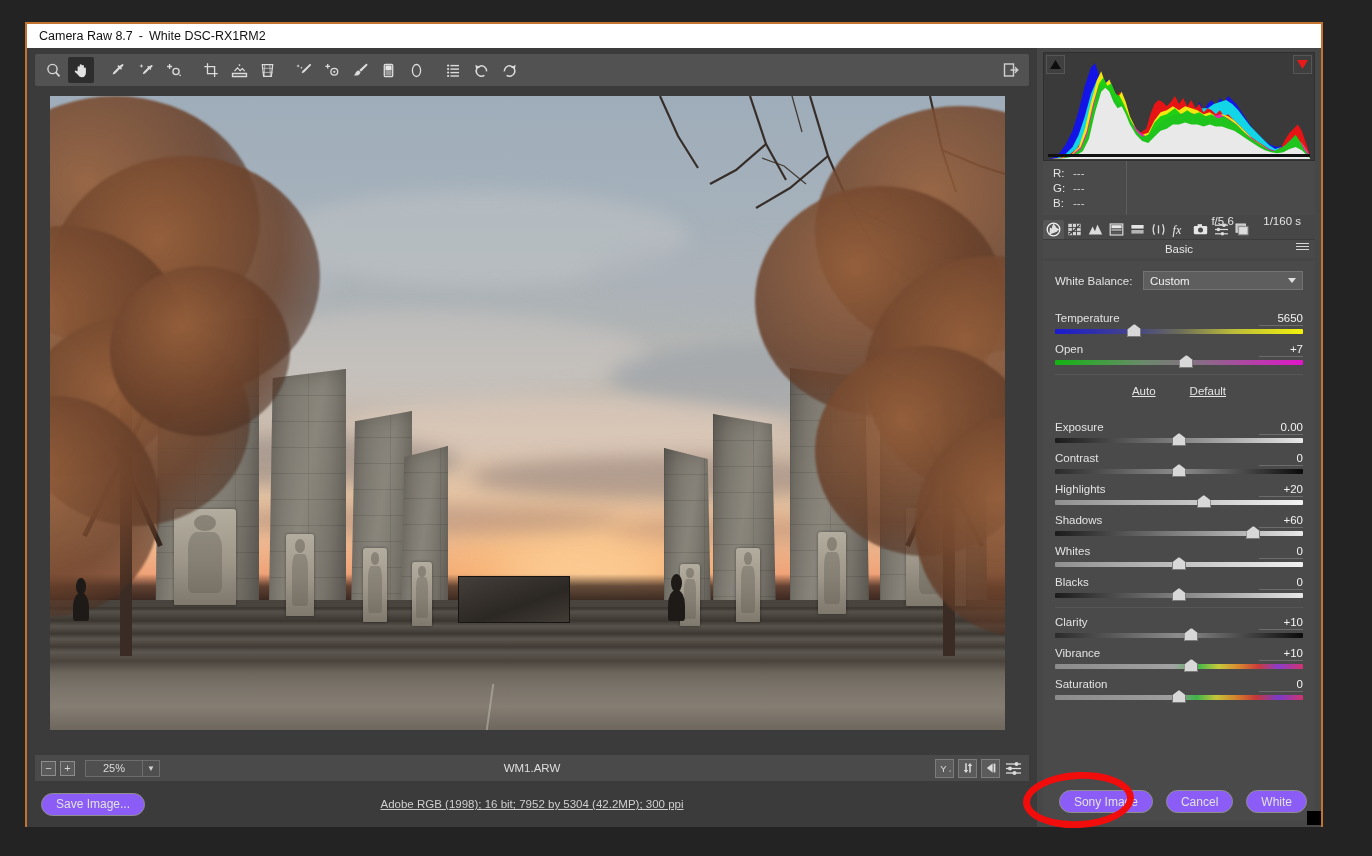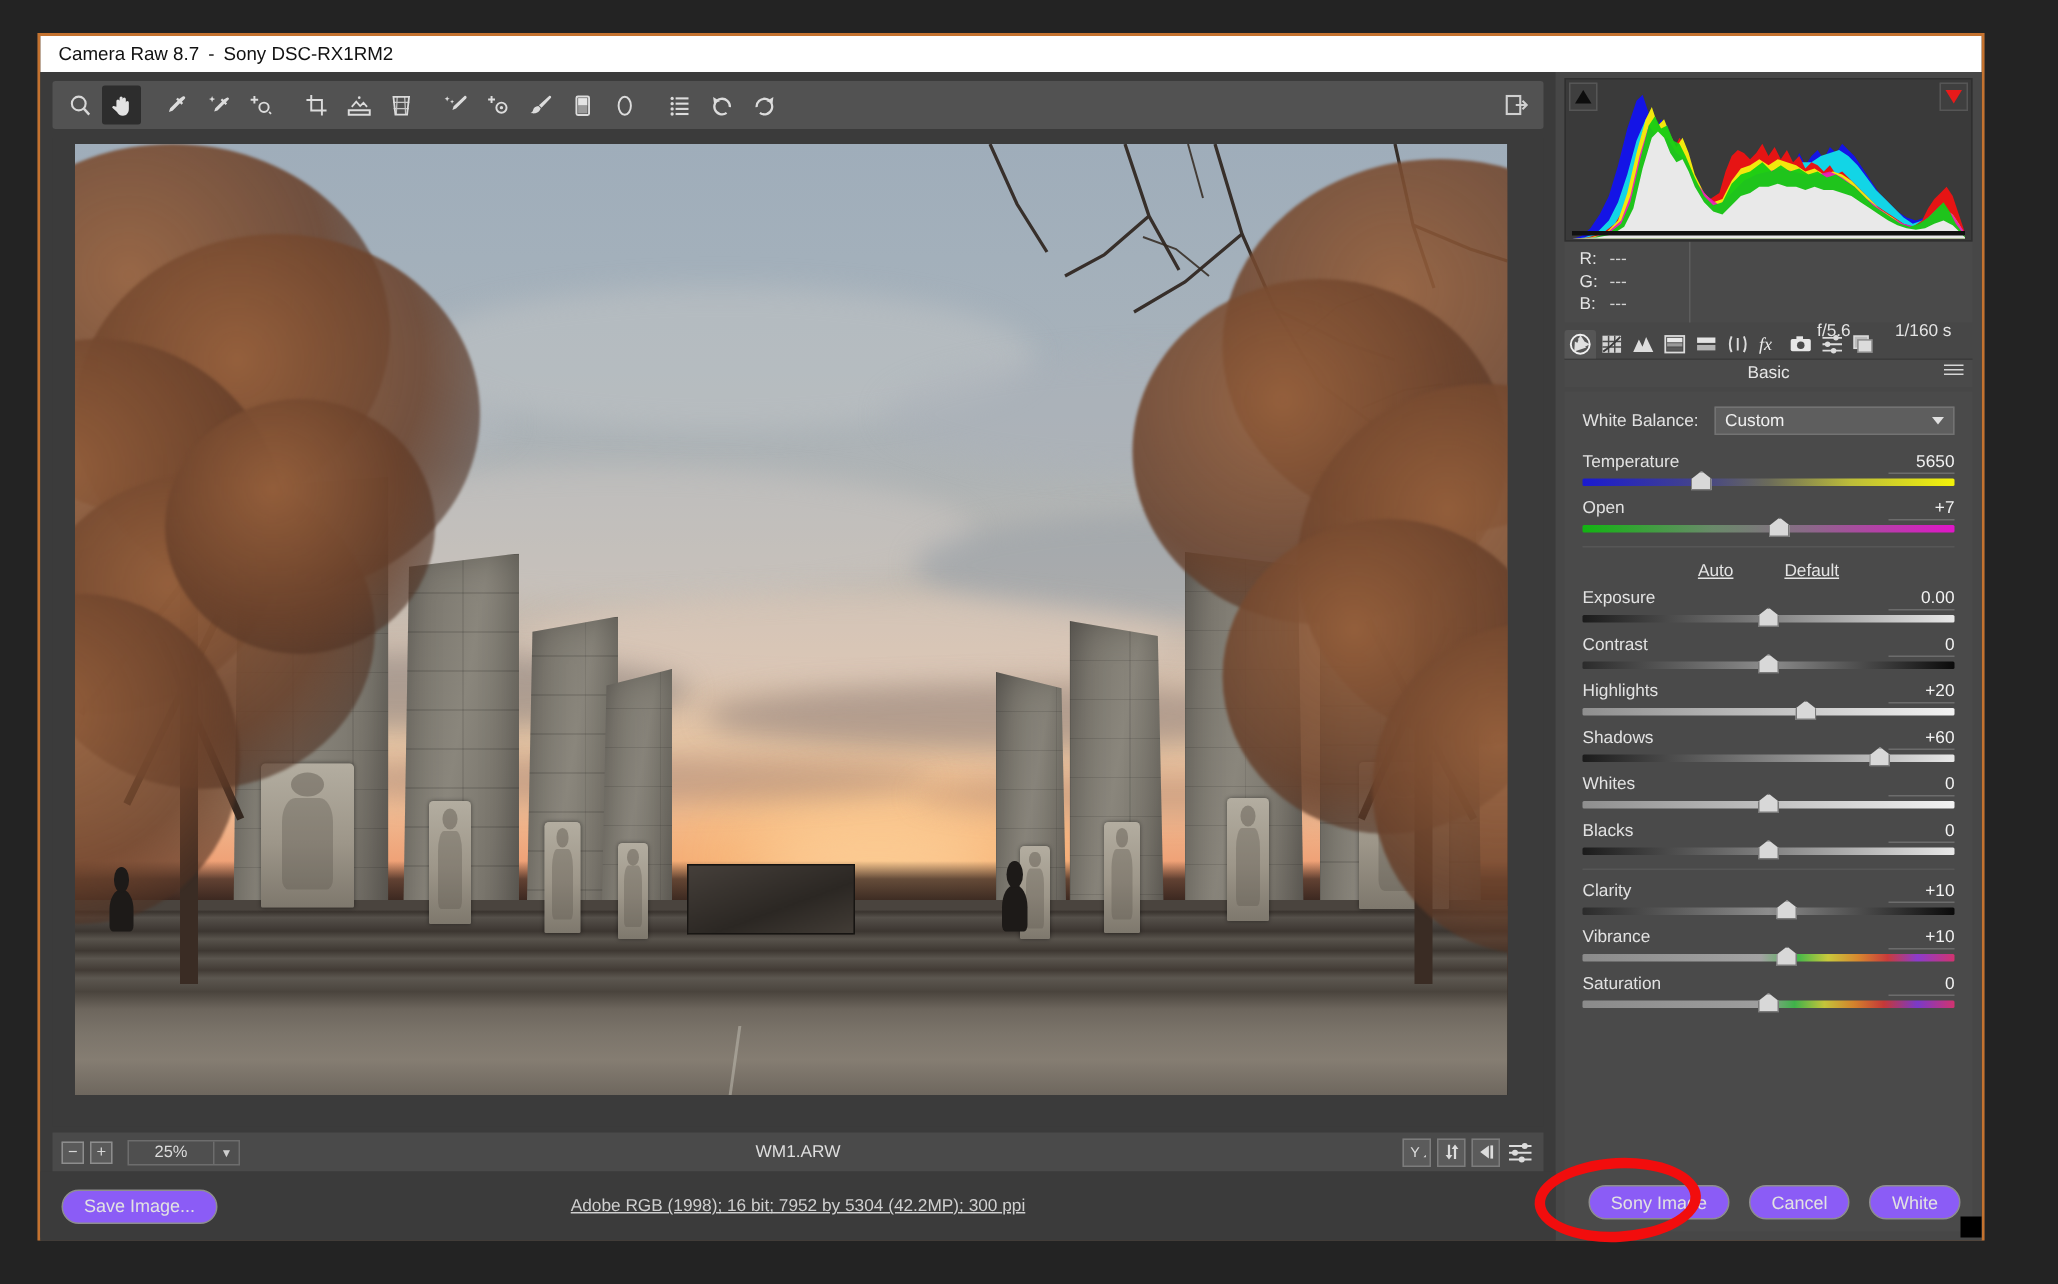--- a/index.html
+++ b/index.html
@@ -378,21 +378,21 @@
   
   #panel-body {
     flex: 1;
     margin: 3px 6px 6px 6px;
     background: #4a4a4a;
     padding: 10px 12px 0 12px;
     overflow: hidden;
   }
   #wb-row {
     display: flex; align-items: center;
-    margin-bottom: 12px;
+    margin-bottom: 22px;
   }
   #wb-label { color: #e2e2e2; font-size: 11.5px; width: 88px; }
   #wb-select {
     flex: 1; height: 19px;
     background: #5e5e5e;
     border: 1px solid #737373;
     color: #f0f0f0;
     font-size: 11.5px;
     display: flex; align-items: center;
     padding-left: 6px;
@@ -441,37 +441,37 @@
     position: absolute; top: -5px;
     width: 14px; height: 13px;
     margin-left: -7px;
     background: #d8d8d8;
     border: 1px solid #7a7a7a;
     clip-path: polygon(50% 0%, 100% 42%, 100% 100%, 0% 100%, 0% 42%);
     cursor: pointer;
   }
   #auto-default {
     display: flex; justify-content: center; gap: 34px;
-    margin: 10px 0 6px 0;
+    margin: 10px 0 24px 0;
     font-size: 11.5px;
   }
   #auto-default span {
     color: #e4e4e4; text-decoration: underline; cursor: pointer;
   }
   .panel-divider { height: 1px; background: #565656; margin: 6px 0 8px 0; }
 </style>
 </head>
 <body>
 
 <div id="app-window">
 
   <div id="title-bar">
     <span>Camera Raw 8.7</span>
     <span class="ttl-sep">-</span>
-    <span>Sony DSC-RX1RM2</span>
+    <span>White DSC-RX1RM2</span>
   </div>
 
   <div id="body-split">
 
     <div id="left-col">
 
       <div id="toolbar">
 
         <div class="tb-btn">
           <svg width="17" height="17" viewBox="0 0 17 17">

